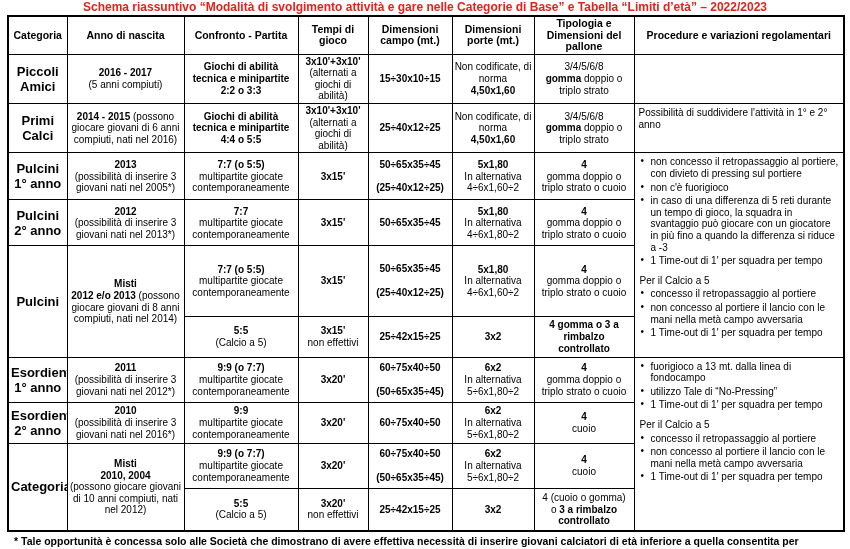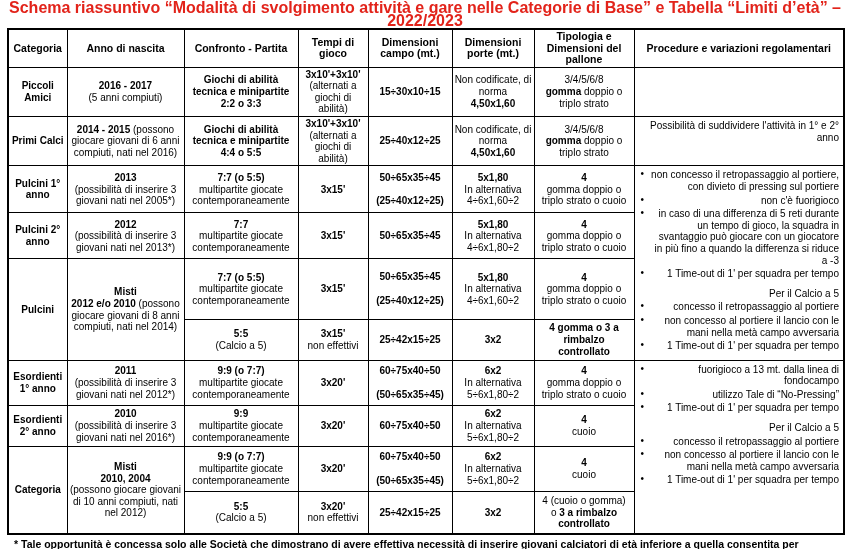--- a/index.html
+++ b/index.html
@@ -1,28 +1,28 @@
 <!DOCTYPE html>
 <html><head>
 <meta charset="utf-8">
 <style>
   html,body{margin:0;padding:0;}
   body{width:850px;height:549px;background:#fff;color:#000;
        font-family:"Liberation Sans",sans-serif;overflow:hidden;}
-  .title{color:#e2231a;font-weight:bold;font-size:16px;text-align:center;
+  .title{color:#e2231a;font-weight:bold;font-size:12px;text-align:center;
          line-height:13px;margin:1px 0 1px 0;}
   table{border-collapse:collapse;table-layout:fixed;margin-left:7px;width:836px;
         border:2px solid #000;}
   td,th{border:1px solid #000;padding:1px 2px;text-align:center;vertical-align:middle;
         font-size:10px;line-height:1.16;overflow:hidden;}
   th{font-weight:bold;font-size:10.5px;line-height:1.1;}
-  .cat{font-weight:bold;font-size:10px;}
+  .cat{font-weight:bold;font-size:13px;}
   .b{font-weight:bold;}
   .sp2{margin-top:12px;}
-  .proc{text-align:right;vertical-align:top;font-size:10px;padding:3px 4px 6px 4px;}
+  .proc{text-align:left;vertical-align:top;font-size:10px;padding:3px 4px 16px 4px;}
   .blt{position:relative;padding-left:12px;margin-bottom:2px;}
   .blt::before{content:"\2022";position:absolute;left:2px;top:-1px;}
   .cal5{margin:8px 0 2px 1px;}
   .notes{margin:3px 0 0 14px;width:822px;font-size:10.5px;font-weight:bold;line-height:1.15;}
   .nb{display:flex;font-style:italic;margin-top:1px;}
   .nb-label{width:36px;flex:none;}
   .nb-num{width:26px;flex:none;}
   .nb-text{flex:1;}
 </style>
 </head>
@@ -157,21 +157,21 @@
       <td>
         <div class="b">4</div>
         <div>gomma doppio o triplo strato o cuoio</div>
       </td>
     </tr>
 
     <tr style="height:53px">
       <td class="cat" rowspan="2">Pulcini</td>
       <td rowspan="2">
         <div class="b">Misti</div>
-        <b>2012 e/o 2010</b>
+        <b>2012 e/o 2013</b>
         <span>(possono giocare giovani di 8 anni compiuti, nati nel 2014)</span>
       </td>
       <td>
         <div class="b">7:7 (o 5:5)</div>
         <div>multipartite giocate contemporaneamente</div>
       </td>
       <td class="b">3x15'</td>
       <td class="b">
         <div>50÷65x35÷45</div>
         <div class="sp2">(25÷40x12÷25)</div>

